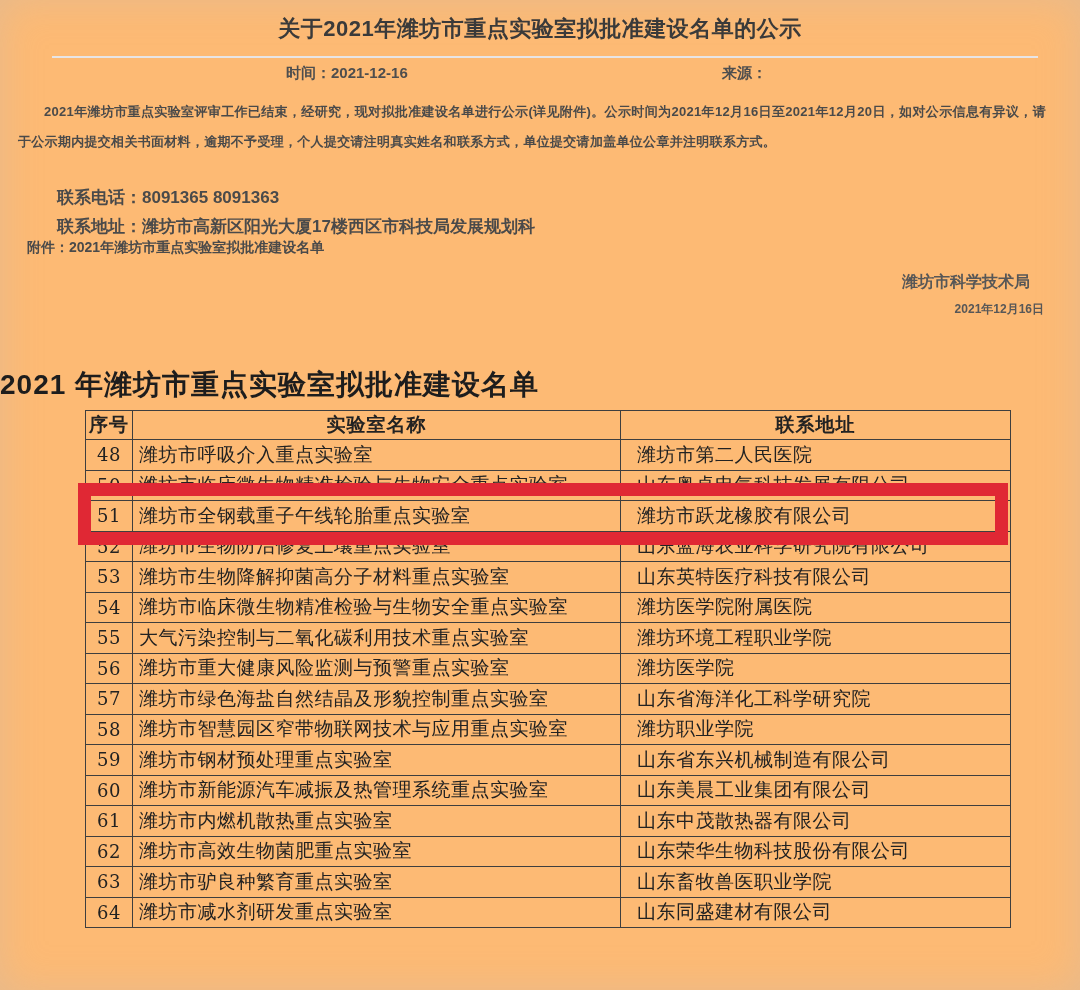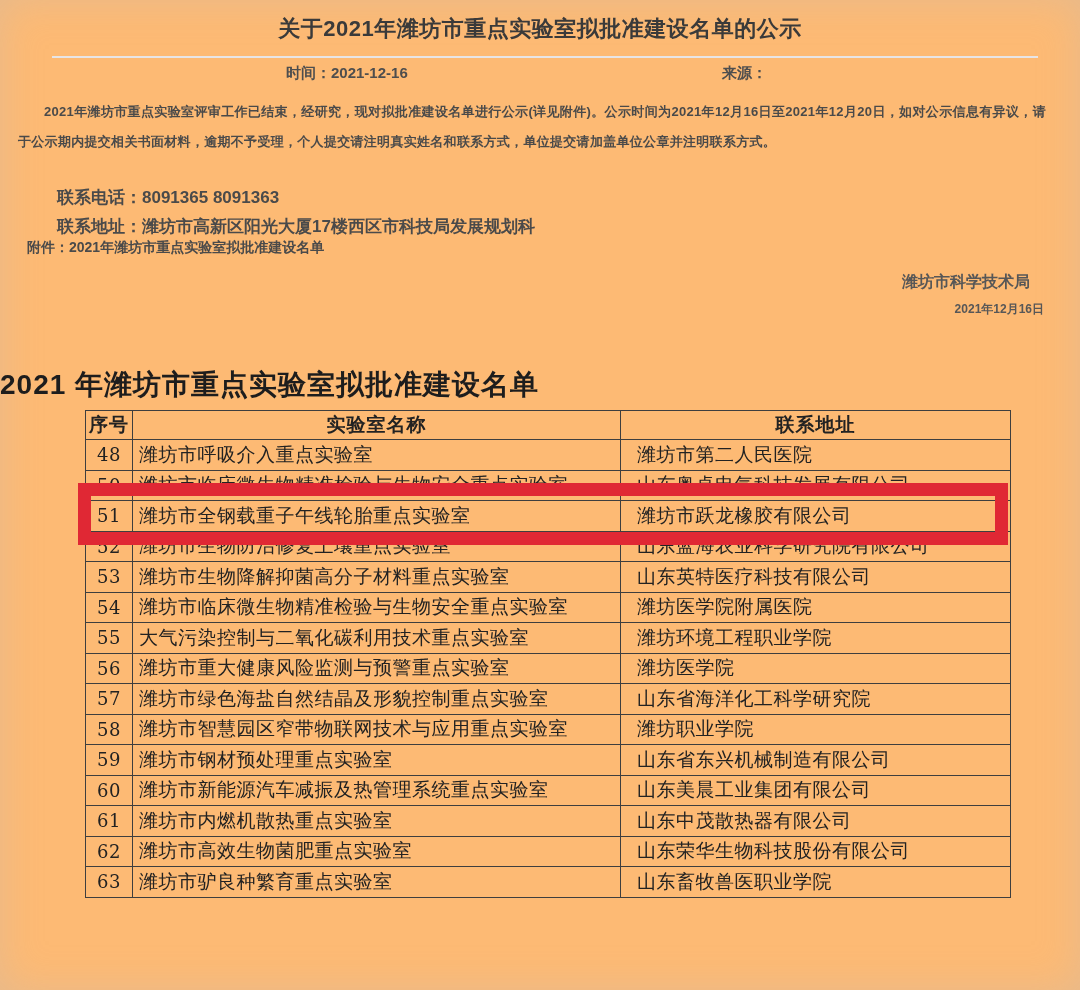--- a/index.html
+++ b/index.html
@@ -195,18 +195,23 @@
         <tr>
           <td class="no">62</td>
           <td class="lab">潍坊市高效生物菌肥重点实验室</td>
           <td class="org">山东荣华生物科技股份有限公司</td>
         </tr>
         <tr>
           <td class="no">63</td>
           <td class="lab">潍坊市驴良种繁育重点实验室</td>
           <td class="org">山东畜牧兽医职业学院</td>
         </tr>
+        <tr>
+          <td class="no">64</td>
+          <td class="lab">潍坊市减水剂研发重点实验室</td>
+          <td class="org">山东同盛建材有限公司</td>
+        </tr>
       </tbody>
   </table>
 
   <div class="highlight-box"></div>
 
 </div>
 
 </body></html>

